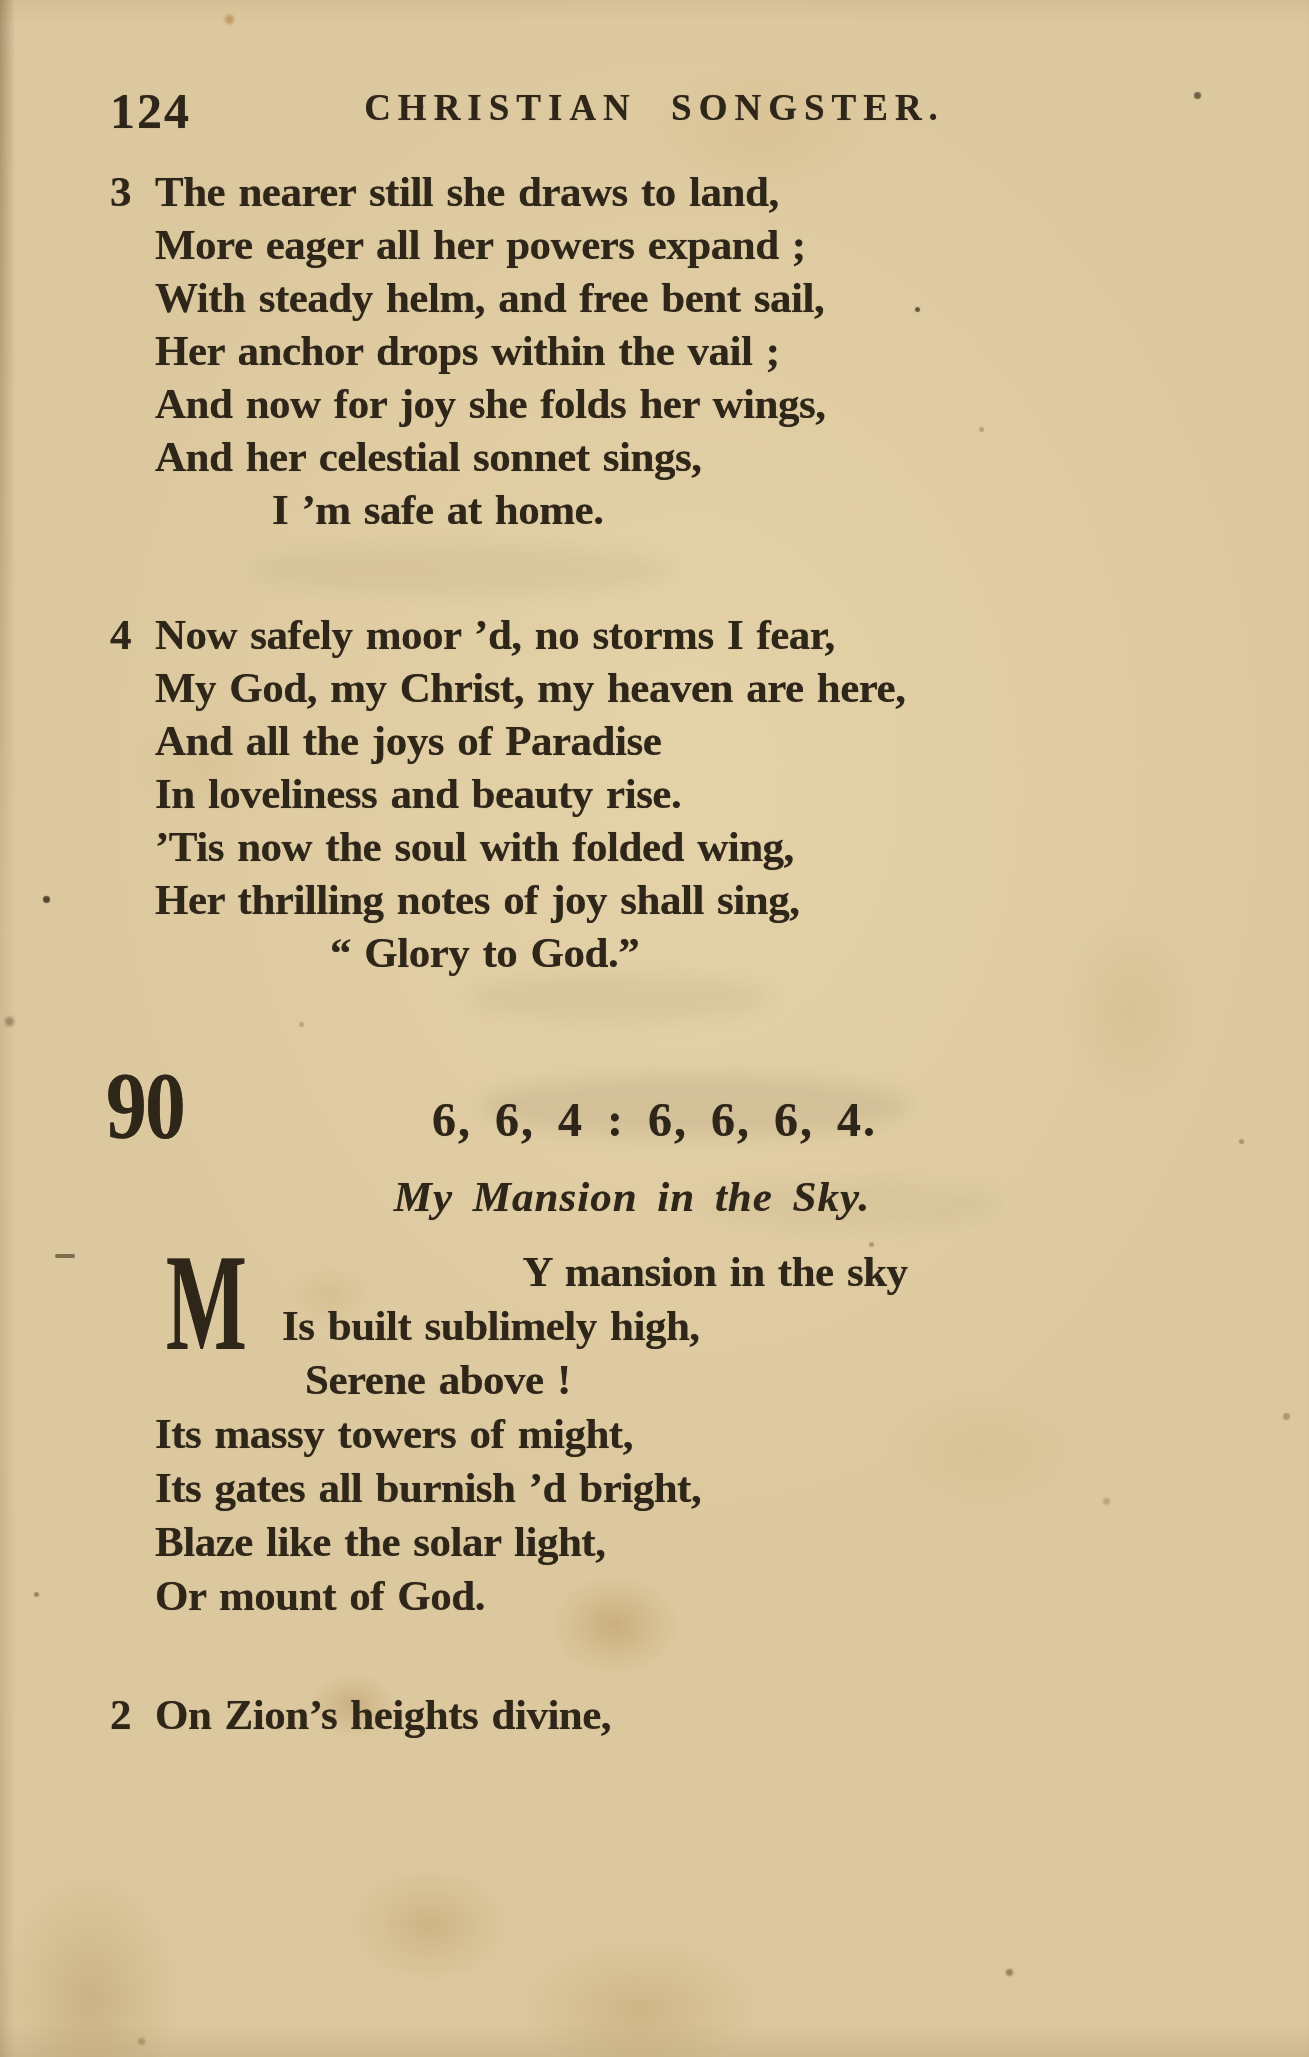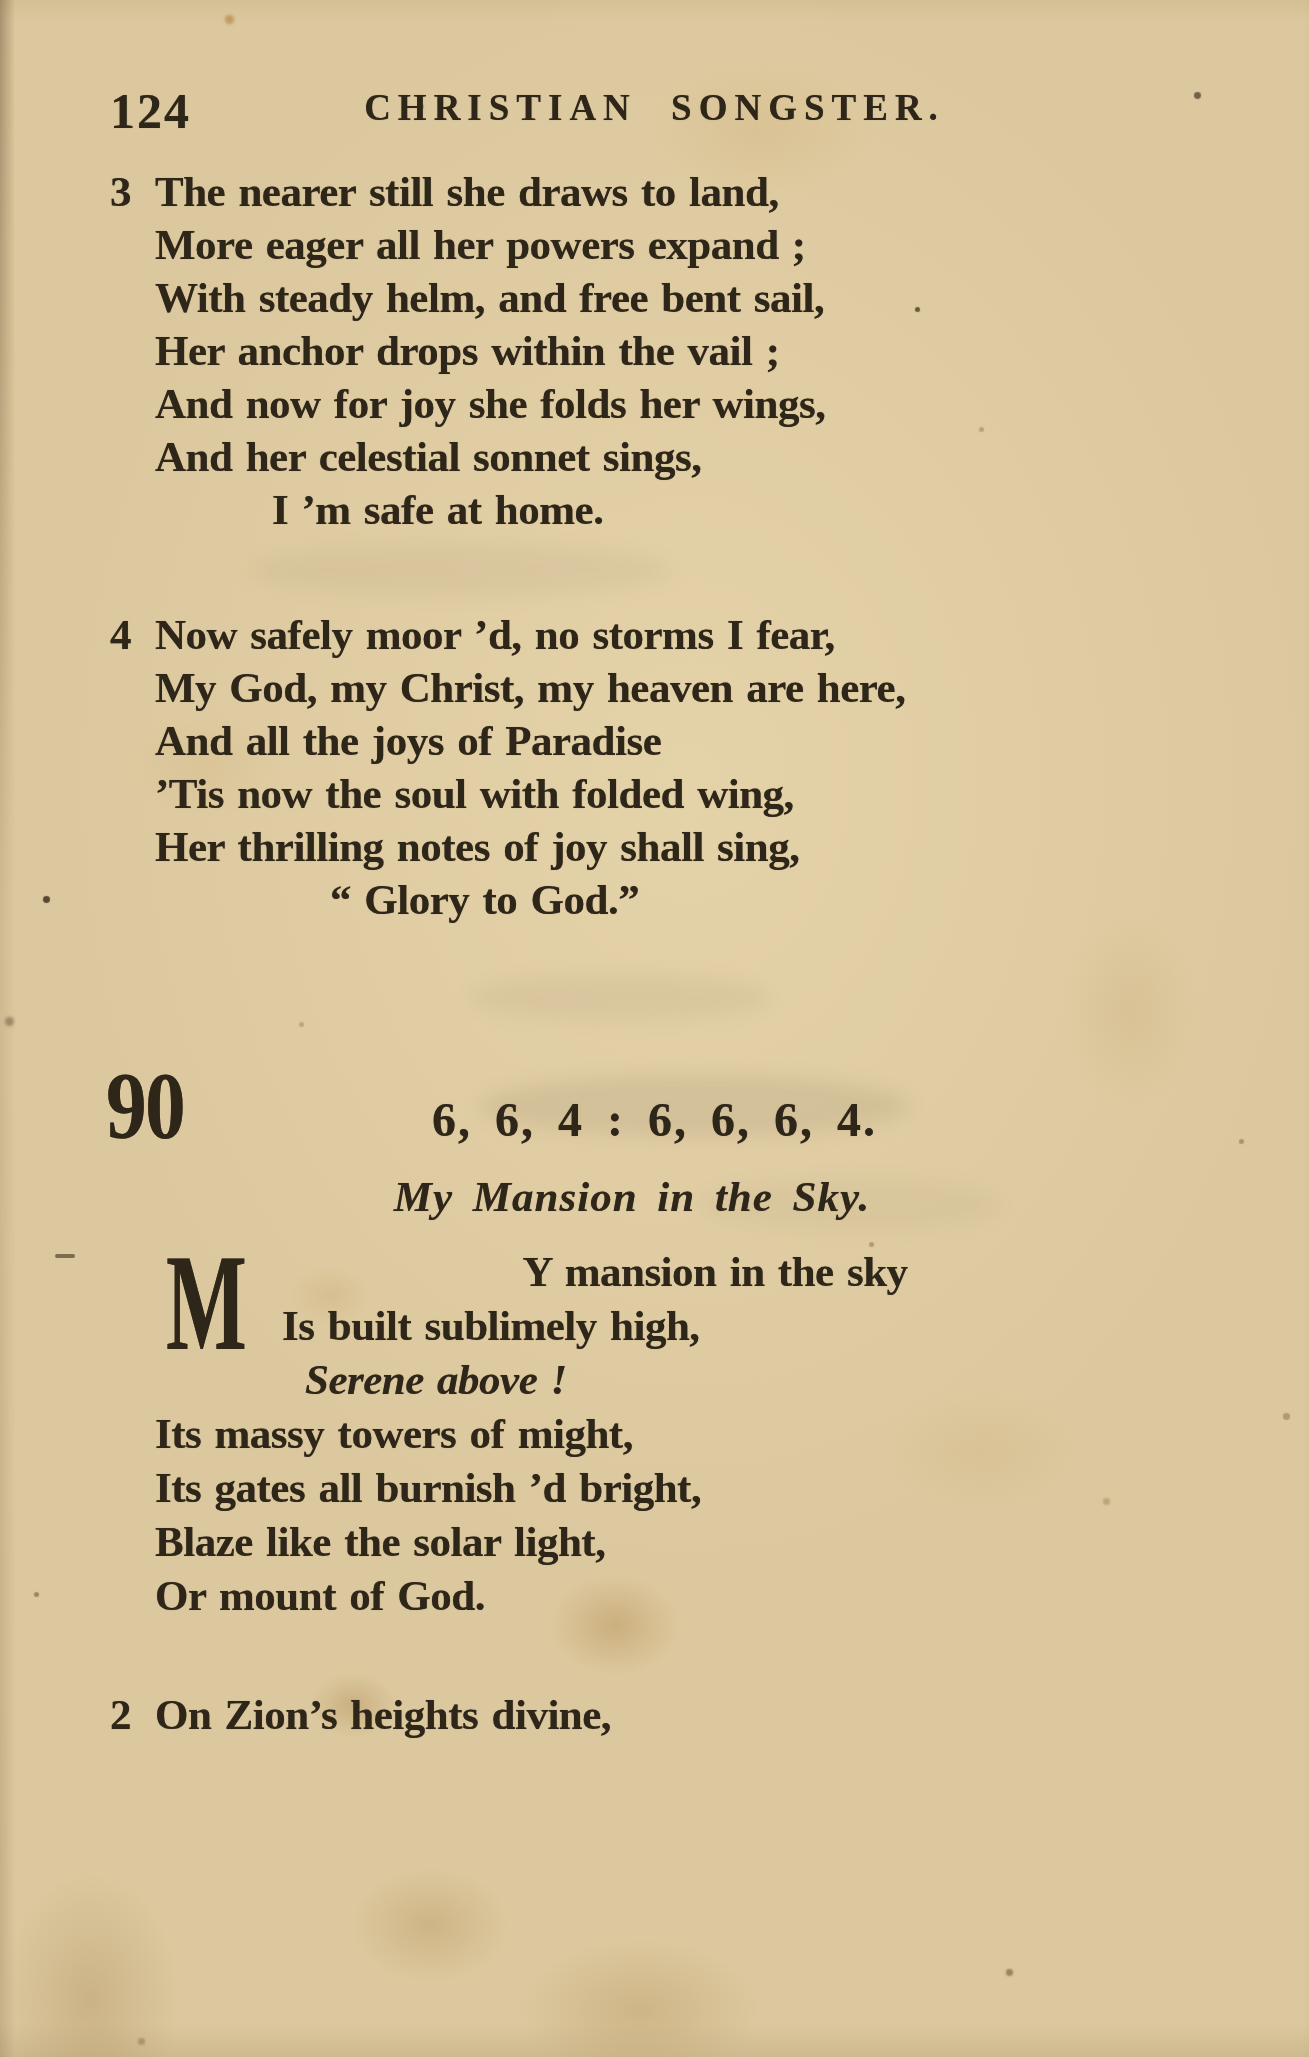--- a/index.html
+++ b/index.html
@@ -50,21 +50,21 @@
   .meter-row  { position:absolute; left:0; top:1092px; width:1309px; text-align:center;
                 font-size:48px; letter-spacing:2px; word-spacing:9px; }
   .hymn-title { position:absolute; left:0; top:1172px; width:1264px; text-align:center;
                 font-size:43px; font-style:italic; letter-spacing:1px; word-spacing:8px; }
 
   #stanza1 { top:1245px; line-height:54px; }
   #stanza1 .dropcap { position:absolute; left:56px; top:-11px; font-size:138px; line-height:1;
                       transform:scaleX(.62); transform-origin:left top; }
   #stanza1 .l1 { margin-left:160px;text-align:center; }
   #stanza1 .l2 { margin-left:172px; }
-  #stanza1 .l3 { margin-left:195px;font-style:italic; }
+  #stanza1 .l3 { margin-left:195px; }
   #stanza1 .l7 { }
   #stanza2 { top:1688px; }
   #stanza2 .line2 { margin-left:52px; }
 
   .smudge { position:absolute; border-radius:50%; filter:blur(9px); }
   .sm1 { left:480px; top:1075px; width:430px; height:62px; background:rgba(112,102,72,.12); }
   .sm2 { left:470px; top:975px;  width:300px; height:45px; background:rgba(112,102,72,.08); }
   .sm3 { left:250px; top:545px;  width:420px; height:50px; background:rgba(118,106,74,.07); }
   .sm4 { left:700px; top:1180px; width:300px; height:50px; background:rgba(118,106,74,.06); }
 
@@ -115,20 +115,21 @@
     <div class="line">And now for joy she folds her wings,</div>
     <div class="line">And her celestial sonnet sings,</div>
     <div class="line refrain">I ’m safe at home.</div>
   </div>
 
   <div class="stanza ink" id="verse4">
     <span class="num">4</span>
     <div class="line">Now safely moor ’d, no storms I fear,</div>
     <div class="line">My God, my Christ, my heaven are here,</div>
     <div class="line">And all the joys of Paradise</div>
+    <div class="line">In loveliness and beauty rise.</div>
     <div class="line">’Tis now the soul with folded wing,</div>
     <div class="line">Her thrilling notes of joy shall sing,</div>
     <div class="line refrain">“ Glory to God.”</div>
   </div>
 
   <div class="hymn-number ink">90</div>
   <div class="meter-row ink">6, 6, 4 : 6, 6, 6, 4.</div>
   <div class="hymn-title ink">My Mansion in the Sky.</div>
 
   <div class="stanza ink" id="stanza1">

